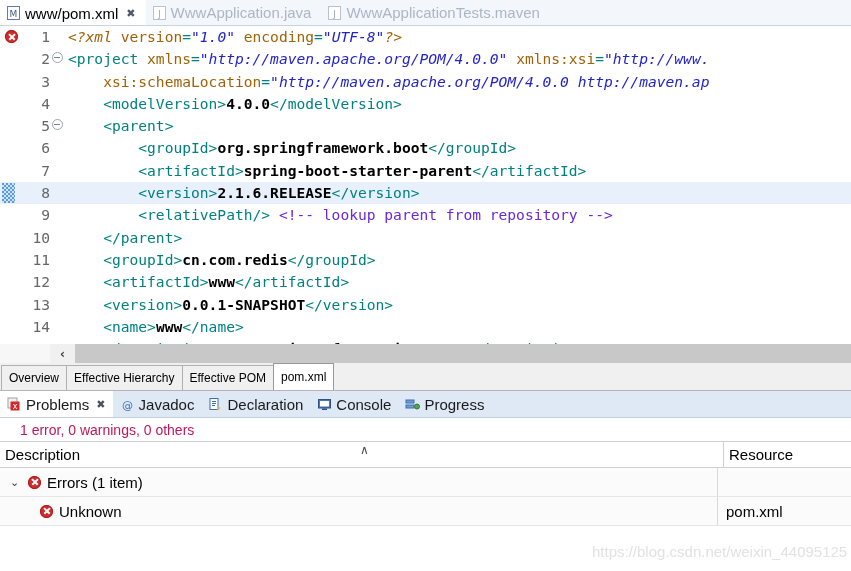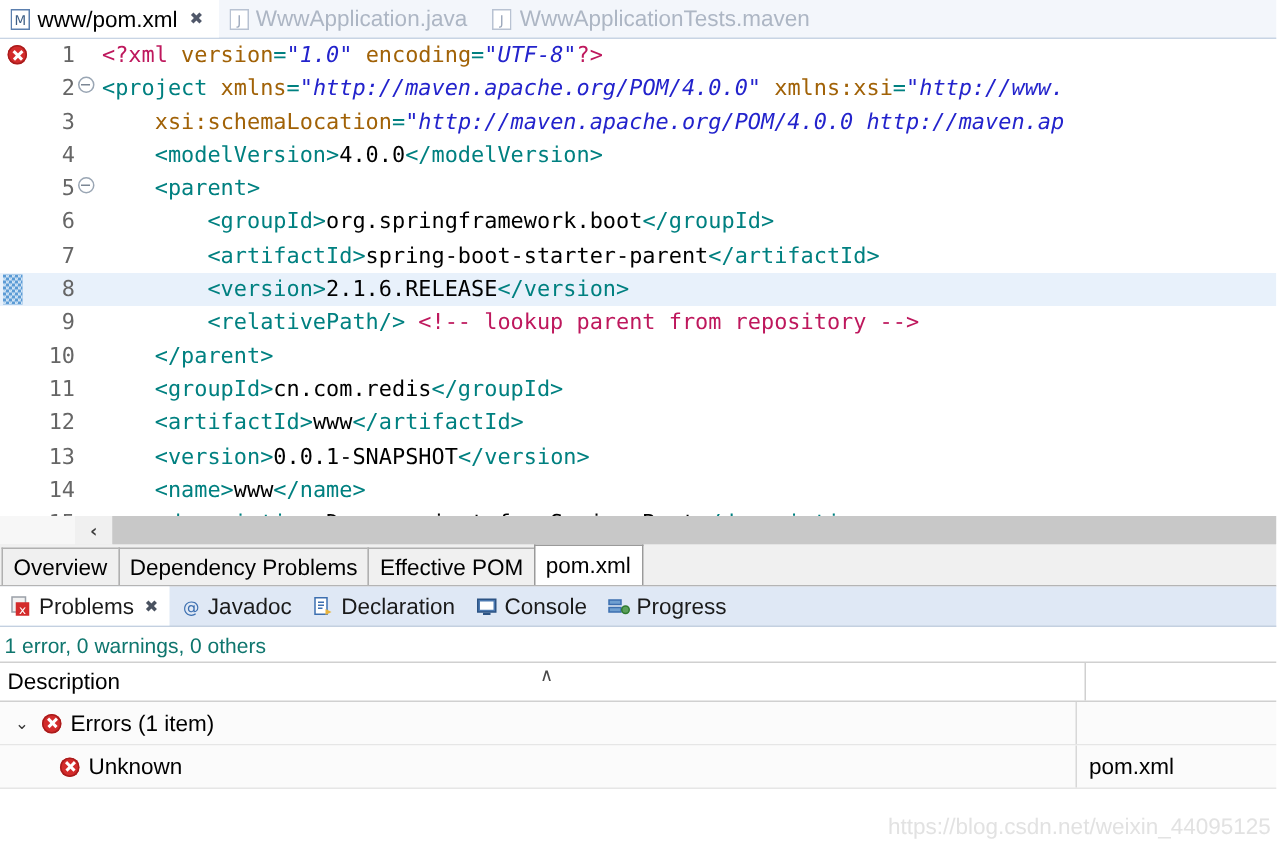--- a/index.html
+++ b/index.html
@@ -147,23 +147,23 @@
       linear-gradient(45deg, #cfe3f5 25%, transparent 25%, transparent 75%, #cfe3f5 75%),
       linear-gradient(45deg, #cfe3f5 25%, transparent 25%, transparent 75%, #cfe3f5 75%);
     background-size: 4px 4px;
     background-position: 0 0, 2px 2px;
   }
 
   
   .t-tag  { color: #008080; }
   .t-attr { color: #a16207; }
   .t-val  { color: #2323cc; font-style: italic; }
-  .t-txt  { color: #000000; font-weight: normal; }
-  .t-cmt  { color: #be185d; }
-  .t-pi   { color: #be185d; }
+  .t-txt  { color: #000000; font-weight: bold; }
+  .t-cmt  { color: #6d28d9; }
+  .t-pi   { color: #a16207; font-style: italic; }
 
   
   .ed-hscroll {
     position: absolute;
     left: 0; right: 0; bottom: 0;
     height: 19px;
     background: #c8c8c8;
     display: flex;
     align-items: stretch;
   }
@@ -184,21 +184,21 @@
     height: 27px;
     background: #f0f0f0;
     border-bottom: 1px solid #b4b4b4;
     padding-left: 1px;
   }
   .ftab {
     height: 24px;
     display: flex;
     align-items: center;
     padding: 0 7px;
-    font-size: 15px;
+    font-size: 12px;
     color: #000000;
     background: #f0f0f0;
     border: 1px solid #b0b0b0;
     border-bottom: none;
     margin-right: -1px;
     white-space: nowrap;
   }
   .ftab.active {
     background: #ffffff;
     height: 26px;
@@ -231,24 +231,24 @@
     width: 15px; height: 15px;
     flex: 0 0 15px;
     display: inline-block;
   }
   .vtab .closex { font-size: 11px; color: #4a5260; margin-left: 3px; }
 
   .summary-bar {
     height: 23px;
     display: flex;
     align-items: center;
-    padding-left: 3px;
+    padding-left: 20px;
     font-size: 14px;
     background: #ffffff;
-    color: #0f766e;
+    color: #be185d;
   }
 
   .tbl-header {
     display: flex;
     height: 25px;
     background: #ffffff;
     border-top: 1px solid #d0d0d0;
     border-bottom: 1px solid #d0d0d0;
     position: relative;
   }
@@ -373,21 +373,21 @@
     <div class="lbtn">‹</div>
     <div class="thumb"></div>
   </div>
 </div>
 
 <div class="form-tabs" id="form-tabs">
     <div class="ftab">
       <span>Overview</span>
     </div>
     <div class="ftab">
-      <span>Dependency Problems</span>
+      <span>Effective Hierarchy</span>
     </div>
     <div class="ftab">
       <span>Effective POM</span>
     </div>
     <div class="ftab active">
       <span>pom.xml</span>
     </div>
   </div>
 
 <div class="view-tabs">
@@ -441,20 +441,23 @@
     <span>Progress</span>
   </div>
 </div>
 
 <div class="summary-bar">1 error, 0 warnings, 0 others</div>
 
 <div class="tbl-header">
   <div class="th desc">
     <span>Description</span>
     <span class="sort-caret">∧</span>
+  </div>
+  <div class="th res">
+    <span>Resource</span>
   </div>
 </div>
 
 <div id="problems-rows">
     <div class="trow">
       <div class="cell-desc">
         <span class="twisty">⌄</span>
         <span class="err-small"></span>
         <span>Errors (1 item)</span>
       </div>

